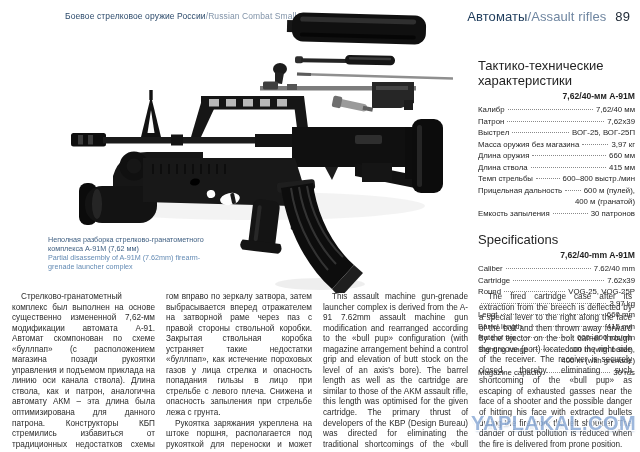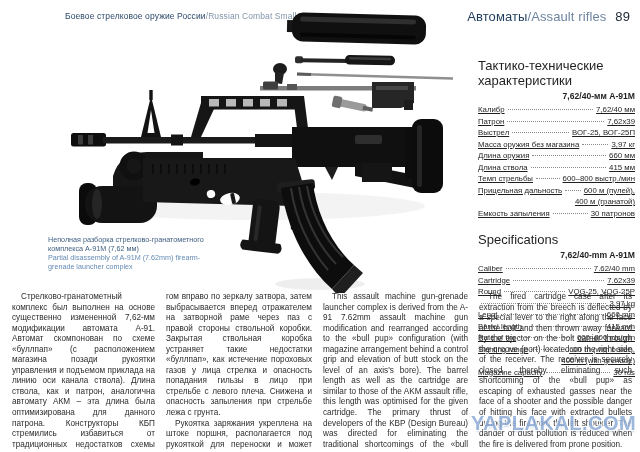--- a/index.html
+++ b/index.html
@@ -26,21 +26,21 @@
   .caption{
     position:absolute;left:28px;top:236px;width:172px;
     font-size:7.2px;line-height:8.9px;margin-left:20px;
   }
   .caption .ru{color:#3e5e80;}
   .caption .en{color:#648bb4;}
   
   .specs{position:absolute;left:478px;top:58px;width:157px;color:#1f1f1f;}
   .spec-title{font-size:13px;font-weight:normal;margin:0 0 3px 0;}
   .spec-model{font-size:8.6px;font-weight:bold;text-align:right;margin:0 0 3px 0;}
-  .srow{display:flex;align-items:baseline;font-size:7.8px;line-height:11.5px;white-space:nowrap;text-decoration:underline;}
+  .srow{display:flex;align-items:baseline;font-size:7.8px;line-height:11.5px;white-space:nowrap;}
   .srow .lbl{flex:0 0 auto;}
   .srow .dots{flex:1 1 auto;border-bottom:1.2px dotted #8a8a8a;transform:translateY(-2px);margin:0 3px;min-width:6px;}
   .srow .val{flex:0 0 auto;text-align:right;}
   .srow.cont{justify-content:flex-end;}
   .specs .block2{margin-top:13px;}
   
   .bodycols{
     position:absolute;left:12px;top:292px;width:620px;height:158px;
     display:flex;overflow:hidden;color:#2c2c2c;
   }

